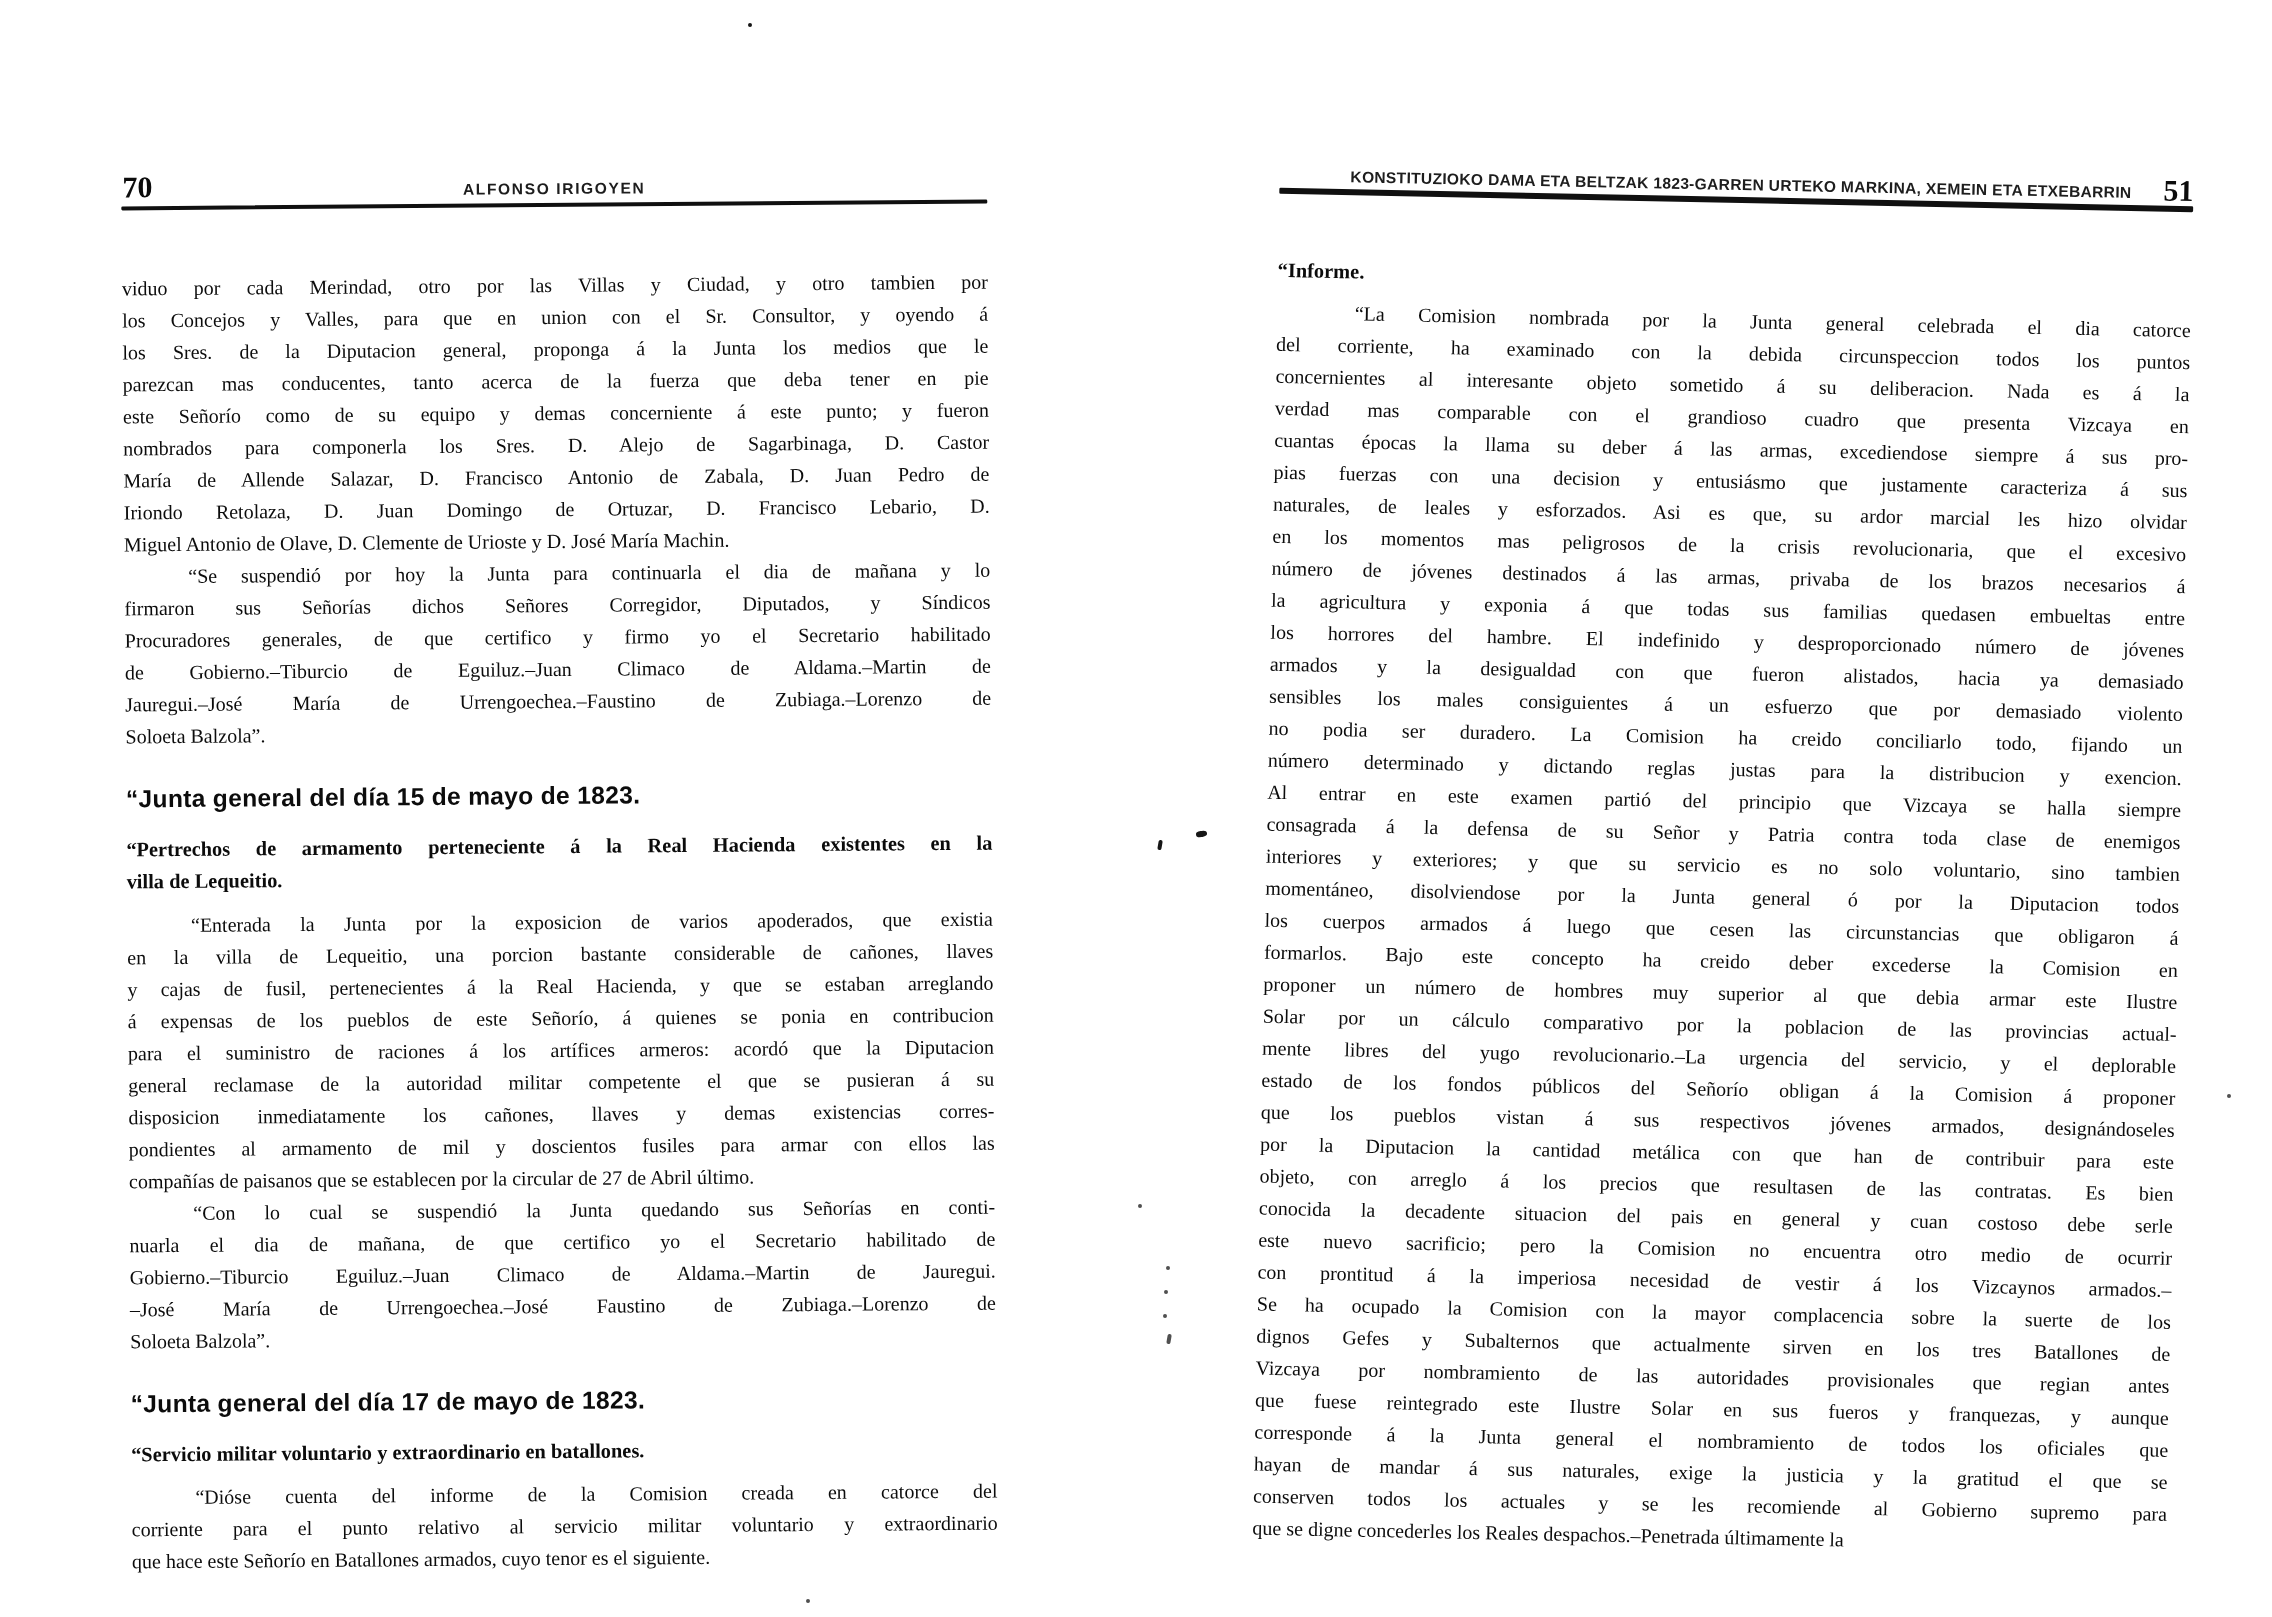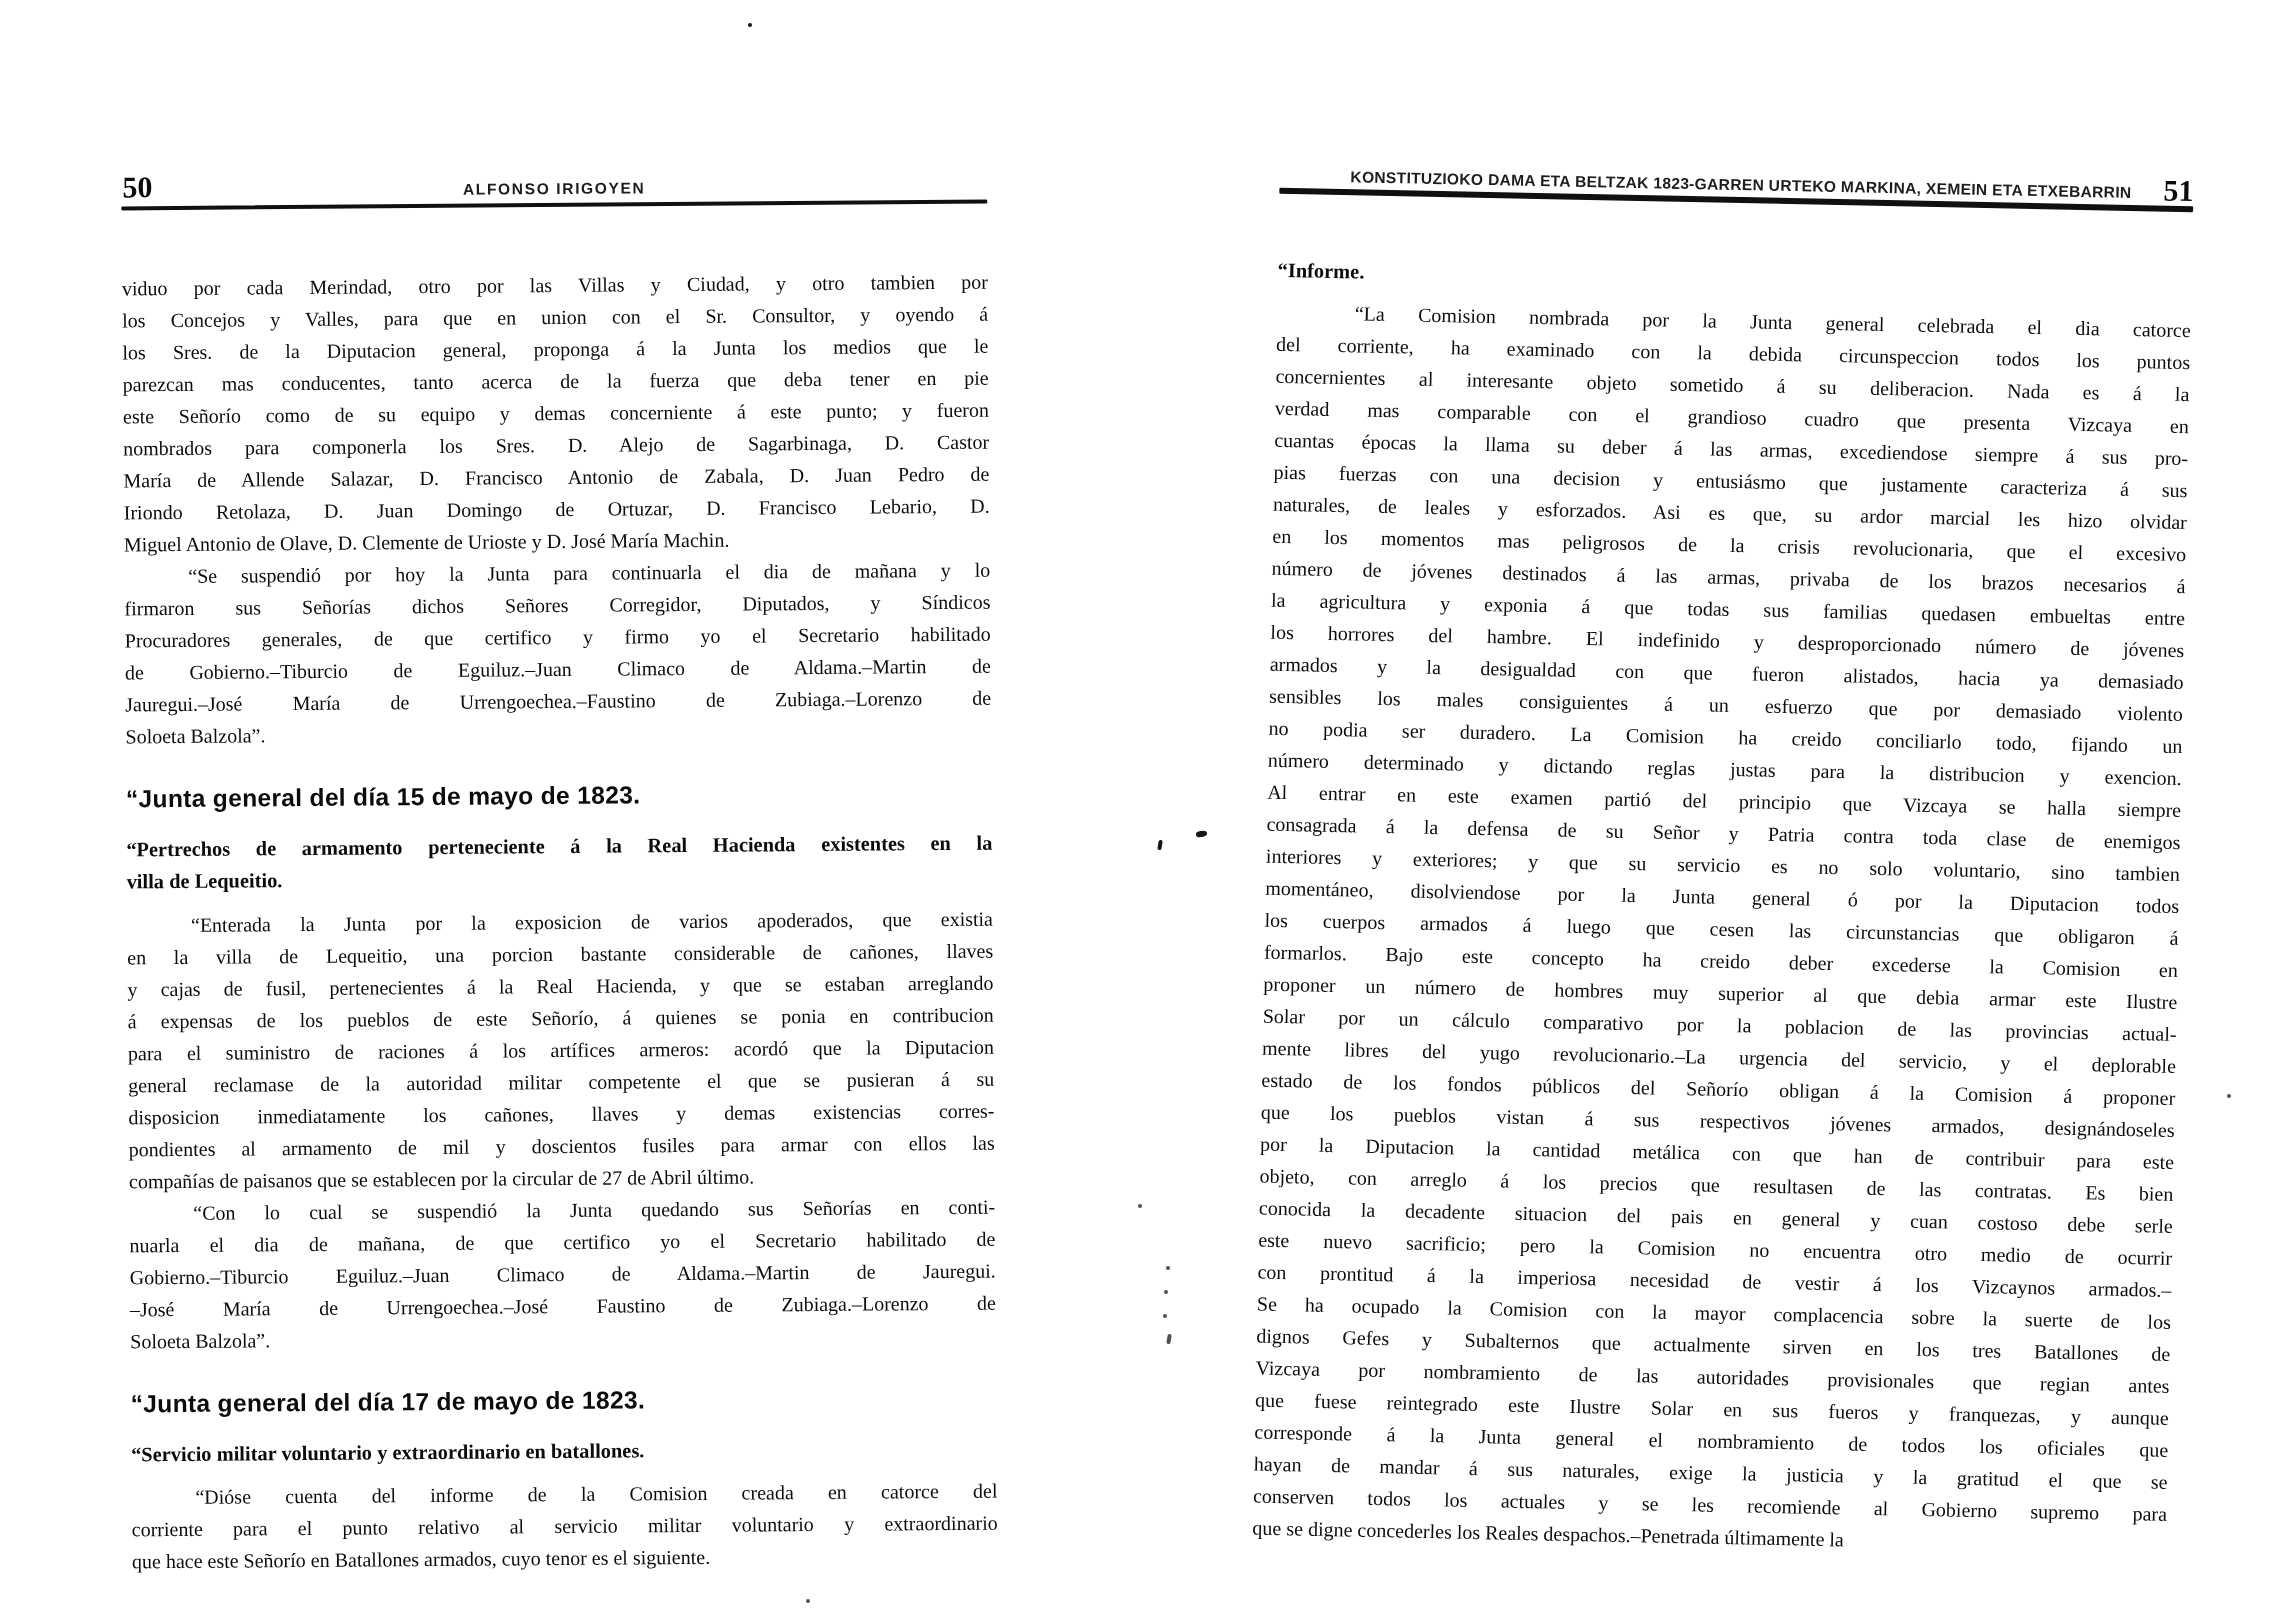--- a/index.html
+++ b/index.html
@@ -41,21 +41,21 @@
   .speck.blob{width:11px;height:5.8px;transform:rotate(-8deg);}
   .speck.tick{width:3.9px;height:10.4px;border-radius:1.9px;transform:rotate(10deg);}
   .speck.dot{width:3.9px;height:3.9px;border-radius:50%;}
   .speck.dim{opacity:0.75;}
 </style>
 </head>
 <body>
 
 <div class="page page-left">
   <div class="page-header">
-    <span class="page-num">50</span>
+    <span class="page-num">70</span>
     <span class="running-title">ALFONSO IRIGOYEN</span>
     <div class="rule"></div>
   </div>
   <div class="page-body">
       <div class="block para">
         <div class="line">viduo por cada Merindad, otro por las Villas y Ciudad, y otro tambien por</div>
         <div class="line">los Concejos y Valles, para que en union con el Sr. Consultor, y oyendo á</div>
         <div class="line">los Sres. de la Diputacion general, proponga á la Junta los medios que le</div>
         <div class="line">parezcan mas conducentes, tanto acerca de la fuerza que deba tener en pie</div>
         <div class="line">este Señorío como de su equipo y demas concerniente á este punto; y fueron</div>

